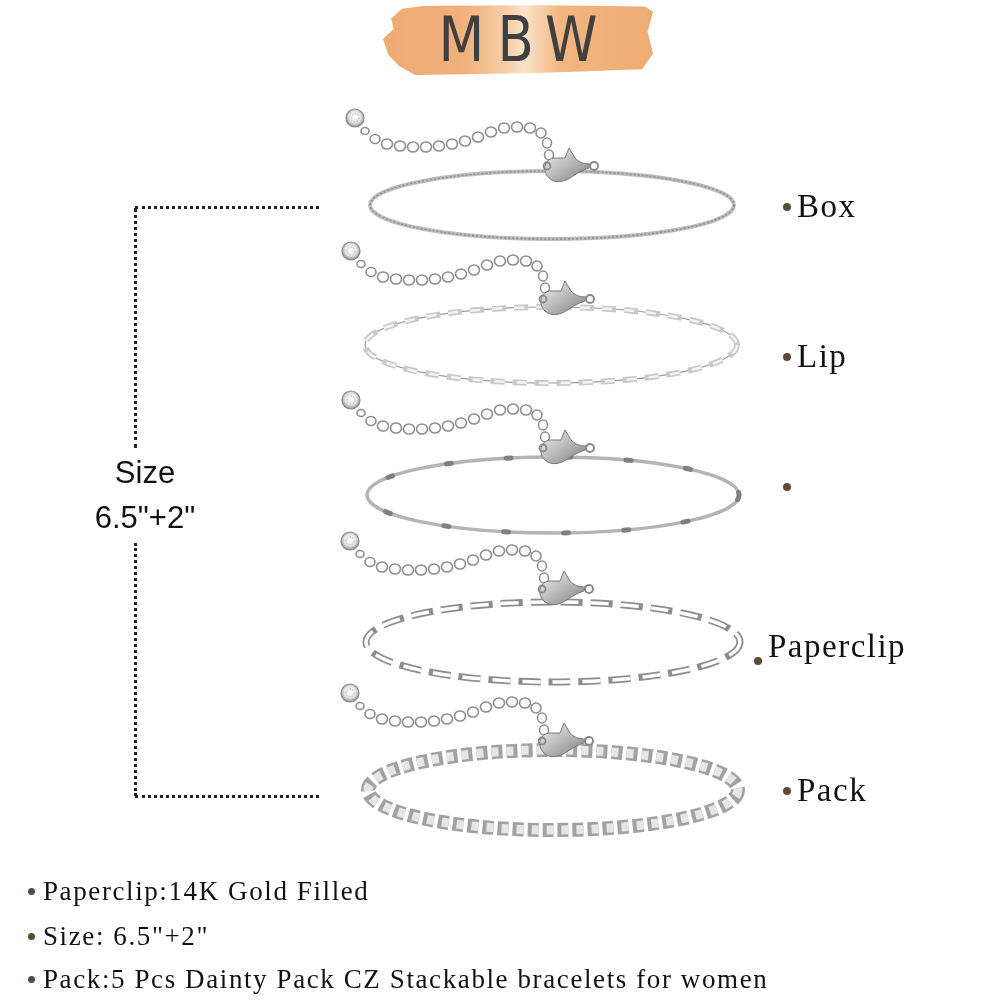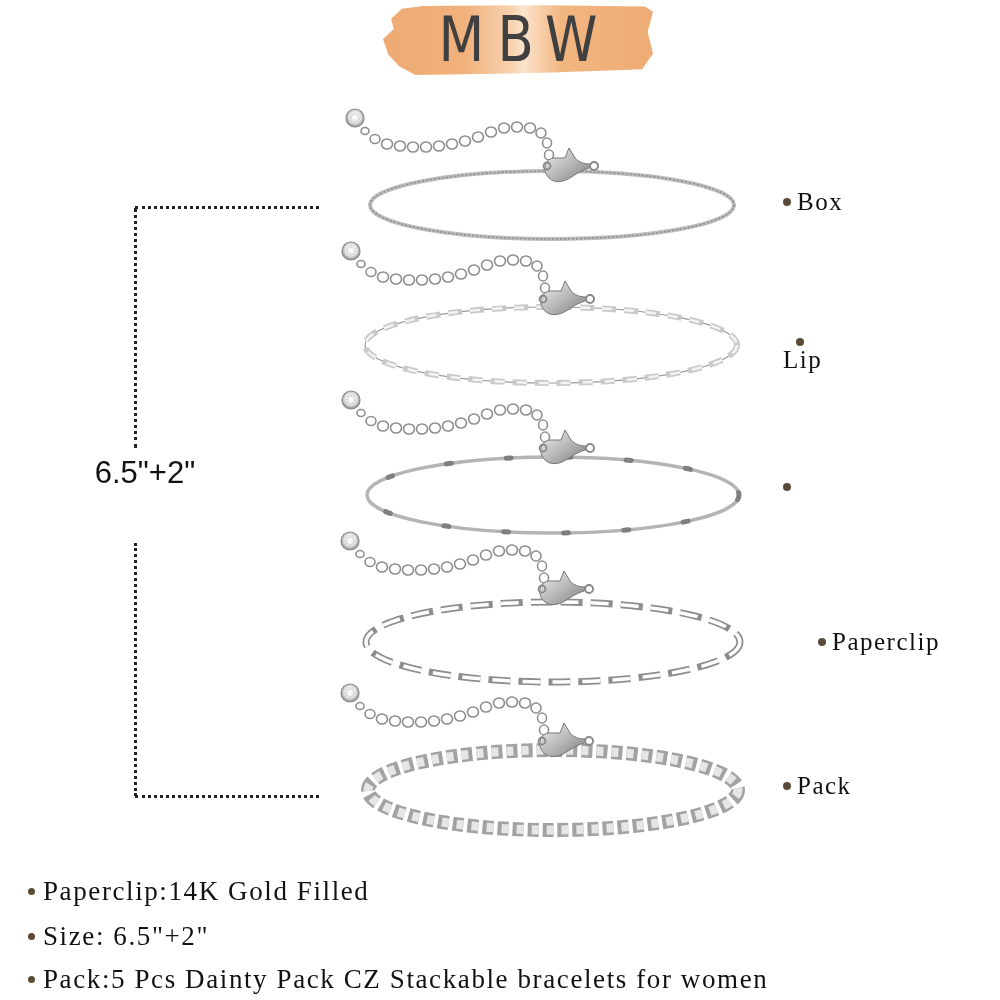--- a/index.html
+++ b/index.html
@@ -24,21 +24,21 @@
   
   .dot-h { height:0; border-top:3px dotted #222; }
   .dot-v { width:0; border-left:3px dotted #222; }
 
   .size-label {
     font-family:"Liberation Sans", sans-serif; font-size:31px; color:#111; text-align:center; line-height:45px;
   }
 
   
   .blabel {
-    font-family:"Liberation Serif", "DejaVu Serif", serif; font-size:25px; color:#111;
+    font-family:"Liberation Serif", "DejaVu Serif", serif; font-size:33px; color:#111;
     letter-spacing:1.5px; display:flex; align-items:center;
   }
   .bullet { width:8px; height:8px; border-radius:50%; background:#5b4a38; margin-right:6px; display:inline-block; }
 
   
   .feat {
     font-family:"Liberation Serif", "DejaVu Serif", serif; font-size:27px; color:#111;
     letter-spacing:1.6px; display:flex; align-items:center; white-space:nowrap;
   }
   .feat .bullet { width:7px; height:7px; margin-right:8px; }
@@ -52,20 +52,21 @@
 <div class="abs logo-text">
     <span>MBW</span>
   </div>
 
 <div class="abs dot-h" style="left:135px; top:206px; width:184px;"></div>
 <div class="abs dot-v" style="left:134px; top:208px; height:240px;"></div>
 <div class="abs dot-v" style="left:134px; top:543px; height:253px;"></div>
 <div class="abs dot-h" style="left:135px; top:795px; width:184px;"></div>
 
 <div class="abs size-label" style="left:60px; top:450px; width:170px;">
+  <div>Size</div>
   <div>6.5"+2"</div>
 </div>
 
 <svg class="bracelet" style="left:0; top:0;" width="1000" height="860">
   <defs>
     <radialGradient id="cz" cx="50%" cy="45%" r="55%">
       <stop offset="0%" stop-color="#ffffff"></stop>
       <stop offset="60%" stop-color="#e4e4e4"></stop>
       <stop offset="100%" stop-color="#8a8a8a"></stop>
     </radialGradient>
@@ -134,28 +135,28 @@
     <ellipse cx="553" cy="790" rx="185" ry="40" fill="none" stroke="#a2a2a2" stroke-width="14" stroke-dasharray="11 4"></ellipse>
     <ellipse cx="553" cy="790" rx="185" ry="40" fill="none" stroke="#e6e6e6" stroke-width="9" stroke-dasharray="7 8"></ellipse>
     <use href="#extender" x="350" y="693"></use>
   </g>
 </svg>
 
 <div class="abs blabel" style="left:783px; top:188px;">
   <span class="bullet"></span>
   <span>Box</span>
 </div>
-<div class="abs blabel" style="left:783px; top:338px;flex-direction:column;">
+<div class="abs blabel" style="left:783px; top:338px;">
   <span class="bullet"></span>
   <span>Lip</span>
 </div>
 <div class="abs blabel" style="left:783px; top:483px;">
   <span class="bullet"></span>
 </div>
-<div class="abs blabel" style="left:818px; top:628px;">
+<div class="abs blabel" style="left:754px; top:628px;align-items:flex-end;">
   <span class="bullet"></span>
   <span>Paperclip</span>
 </div>
 <div class="abs blabel" style="left:783px; top:772px;">
   <span class="bullet"></span>
   <span>Pack</span>
 </div>
 
 <div class="abs feat" style="left:28px; top:876px;">
   <span class="bullet"></span>

